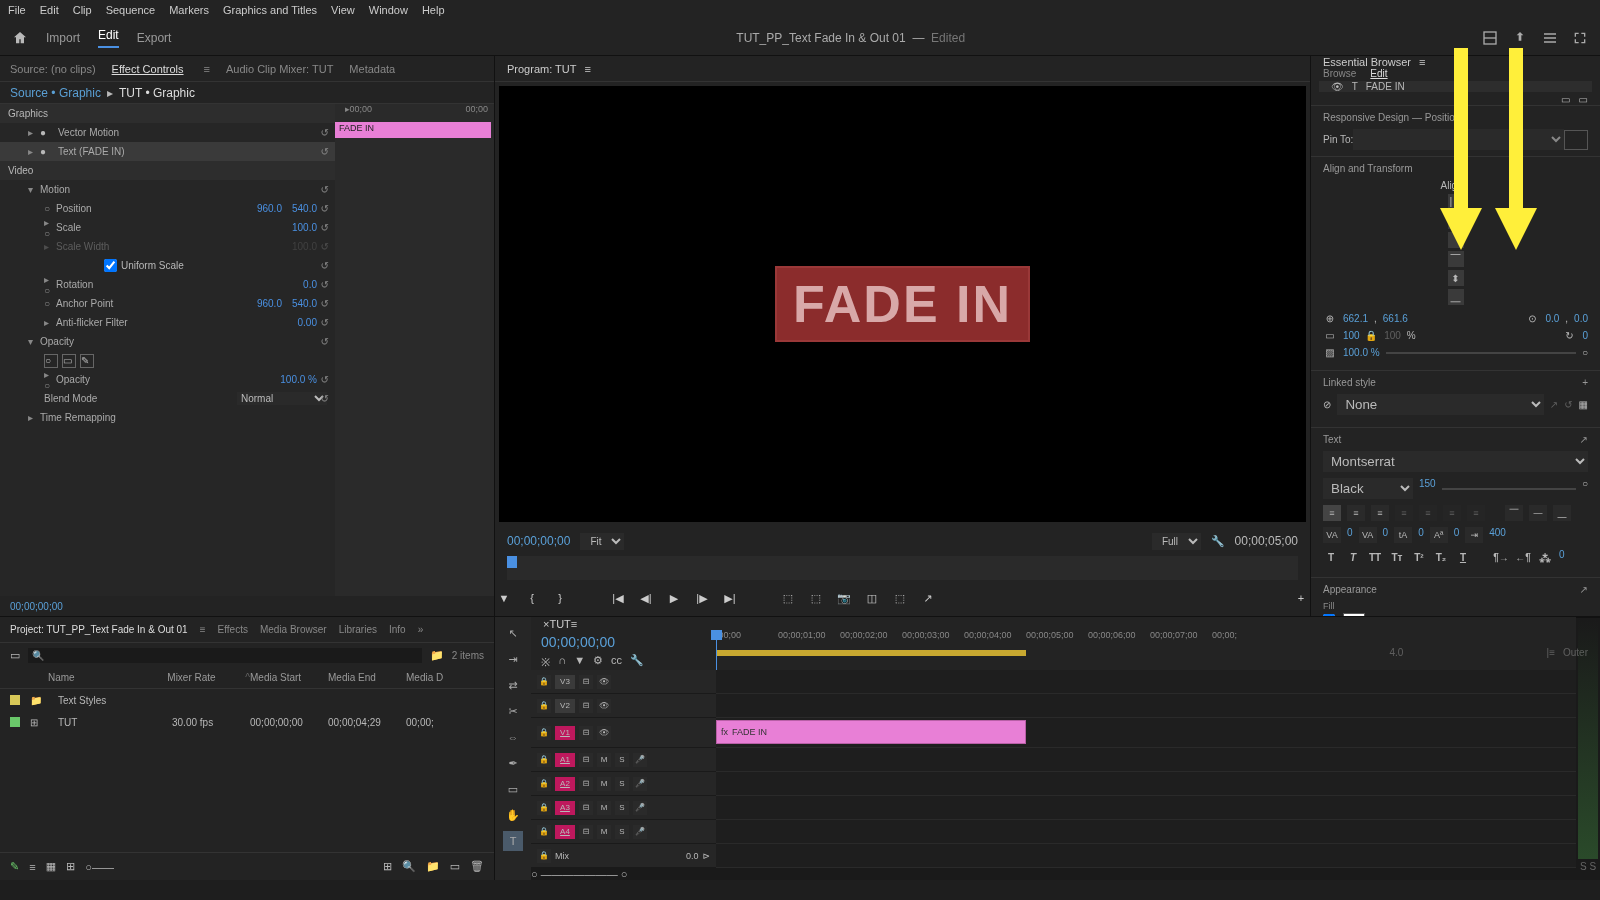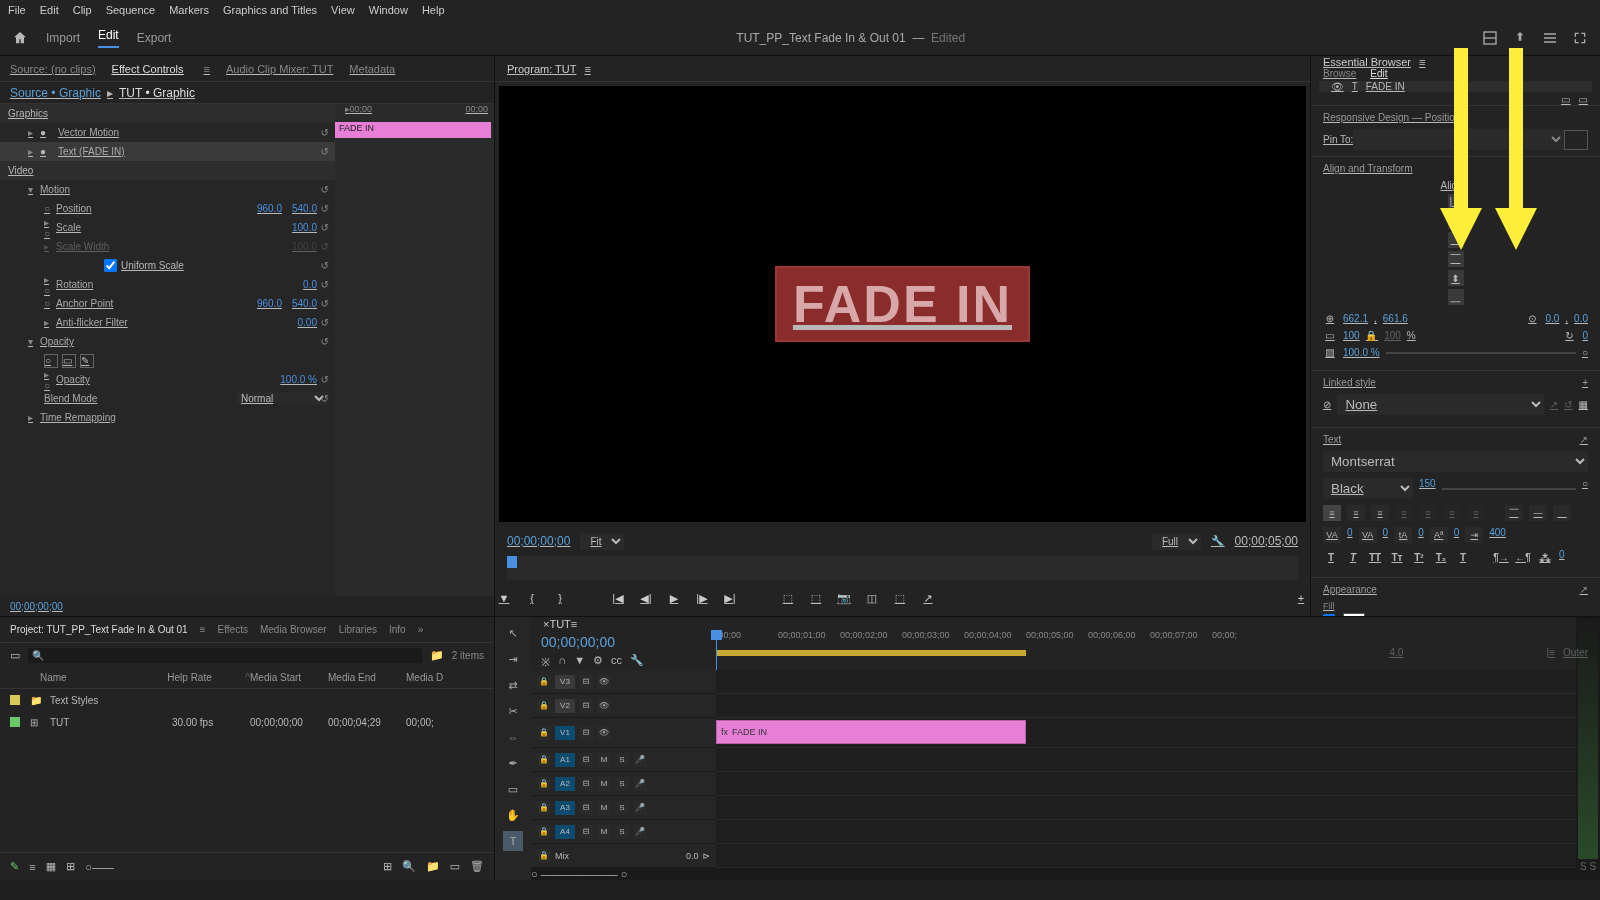--- a/index.html
+++ b/index.html
@@ -13,21 +13,21 @@
 .header-bar { height: 36px; background: #232323; display: flex; align-items: center; padding: 0 12px; border-bottom: 1px solid #111; }
 .header-left { display: flex; align-items: center; gap: 18px; }
 .home-icon { width: 16px; height: 16px; }
 .header-tab { font-size: 12px; color: #999; }
 .header-tab.active { color: #fff; border-bottom: 2px solid #4a90e2; padding-bottom: 4px; }
 .header-center { flex: 1; text-align: center; font-size: 12px; color: #aaa; padding-left: 48px; }
 .header-right { display: flex; gap: 14px; }
 .header-icon { width: 16px; height: 16px; color: #aaa; }
 
 
-.main { display: flex; height: 560px; text-decoration: underline; }
+.main { display: flex; height: 560px; }
 
 
 .left-panel { width: 495px; background: #232323; display: flex; flex-direction: column; border-right: 1px solid #111; }
 .panel-tabs { height: 26px; display: flex; align-items: center; gap: 16px; padding: 0 10px; font-size: 11px; color: #888; border-bottom: 1px solid #333; }
 .panel-tabs span.active { color: #ddd; text-decoration: underline; }
 .ec-header { height: 22px; display: flex; align-items: center; padding: 0 10px; font-size: 12px; border-bottom: 1px solid #333; }
 .ec-header .crumb { color: #5a9fd4; cursor: default; }
 .ec-header .crumb.active { color: #ddd; }
 .ec-body { display: flex; flex: 1; }
 .ec-props { width: 335px; background: #262626; }
@@ -99,21 +99,21 @@
 .bottom { display: flex; height: 264px; }
 .project-panel { width: 495px; background: #232323; border-right: 1px solid #111; border-top: 1px solid #111; display: flex; flex-direction: column; }
 .proj-tabs { height: 26px; display: flex; align-items: center; gap: 12px; padding: 0 10px; font-size: 10px; border-bottom: 1px solid #333; }
 .proj-tabs span { color: #888; }
 .proj-tabs span.active { color: #ddd; }
 .proj-info { padding: 6px 10px; font-size: 10px; color: #888; }
 .proj-toolbar { height: 24px; display: flex; align-items: center; padding: 0 10px; gap: 8px; }
 .proj-search { flex: 1; background: #1a1a1a; border: none; padding: 2px 4px; color: #888; font-size: 10px; }
 .proj-count { color: #888; font-size: 10px; }
 .proj-headers { height: 22px; display: flex; align-items: center; padding: 0 10px; font-size: 10px; color: #999; border-bottom: 1px solid #333; }
-.proj-col-name { flex: 1; }
+.proj-col-name { flex: 1; margin-left: 8px; }
 .proj-col { width: 78px; }
 .proj-row { height: 22px; display: flex; align-items: center; padding: 0 10px; font-size: 10px; }
 .proj-chip { width: 10px; height: 10px; margin-right: 10px; }
 .proj-footer { margin-top: auto; height: 28px; display: flex; align-items: center; padding: 0 10px; gap: 10px; border-top: 1px solid #333; }
 
 
 .timeline-panel { flex: 1; background: #232323; border-top: 1px solid #111; display: flex; }
 .tl-tools { width: 36px; background: #262626; display: flex; flex-direction: column; align-items: center; padding-top: 6px; gap: 6px; }
 .tl-tool { width: 20px; height: 20px; display: flex; align-items: center; justify-content: center; color: #aaa; }
 .tl-tool.active { background: #4a5a6a; }
@@ -127,21 +127,21 @@
 .tl-ruler { height: 20px; display: flex; font-size: 9px; color: #888; }
 .tl-tick { width: 62px; }
 .tl-workarea { position: absolute; top: 20px; left: 0; height: 6px; width: 310px; background: #c8a830; }
 .tl-playhead { position: absolute; top: 0; left: 0; width: 1px; height: 200px; background: #4a90e2; }
 .tl-playhead::before { content: ''; position: absolute; top: 0; left: -5px; width: 11px; height: 10px; background: #4a90e2; }
 .tl-tracks { flex: 1; display: flex; }
 .tl-track-headers { width: 185px; background: #262626; }
 .tl-track-head { height: 24px; display: flex; align-items: center; padding: 0 6px; gap: 4px; border-bottom: 1px solid #1a1a1a; font-size: 9px; }
 .tl-track-head.tall { height: 30px; }
 .tl-track-label { width: 20px; height: 14px; background: #3a3a3a; text-align: center; font-size: 8px; line-height: 14px; }
-.tl-track-label.sel { background: #0c4a6e; }
+.tl-track-label.sel { background: #be185d; text-decoration: underline; }
 .tl-tbtn { width: 14px; height: 14px; background: #2a2a2a; text-align: center; line-height: 14px; font-size: 8px; }
 .tl-track-content { flex: 1; position: relative; background: #1e1e1e; }
 .tl-track-lane { height: 24px; border-bottom: 1px solid #2a2a2a; position: relative; }
 .tl-track-lane.tall { height: 30px; }
 .tl-clip { position: absolute; top: 2px; height: 24px; background: #e87fd6; border: 1px solid #b85fa6; font-size: 9px; color: #333; padding: 1px 4px; display: flex; align-items: center; gap: 4px; }
 .tl-scroll { height: 16px; background: #1a1a1a; margin-top: auto; }
 
 
 .audio-meter { width: 24px; background: #1a1a1a; border-top: 1px solid #111; display: flex; flex-direction: column; justify-content: flex-end; padding-bottom: 8px; }
 .meter-label { font-size: 10px; text-align: center; color: #666; }
@@ -556,21 +556,21 @@
     </div>
     <div class="proj-toolbar">
       <span>▭</span>
       <input class="proj-search" placeholder="🔍" style="">
       <span>📁</span>
       <span class="proj-count">2 items</span>
     </div>
     <div class="proj-headers">
       <span style="width:30px"></span>
       <span class="proj-col-name">Name</span>
-      <span class="proj-col">Help Rate</span>
+      <span class="proj-col">Mixer Rate</span>
         <span style="color:#666">^</span>
       <span class="proj-col">Media Start</span>
       <span class="proj-col">Media End</span>
       <span class="proj-col">Media D</span>
     </div>
     <div class="proj-row">
       <div class="proj-chip" style="background:#d8c858"></div>
       <span style="width:20px">📁</span>
       <span class="proj-col-name">Text Styles</span>
     </div>

